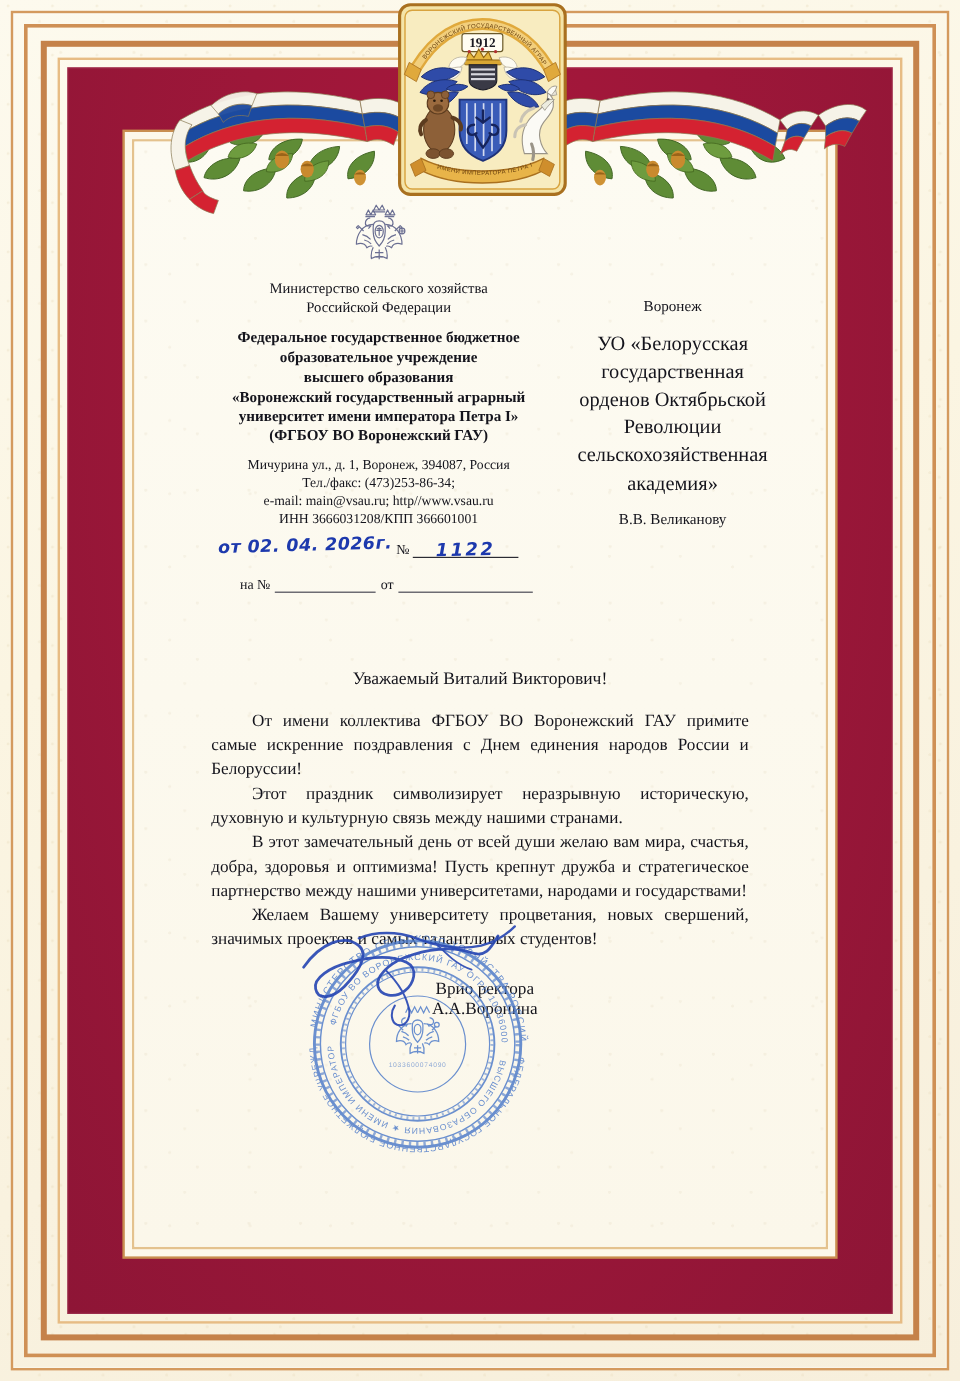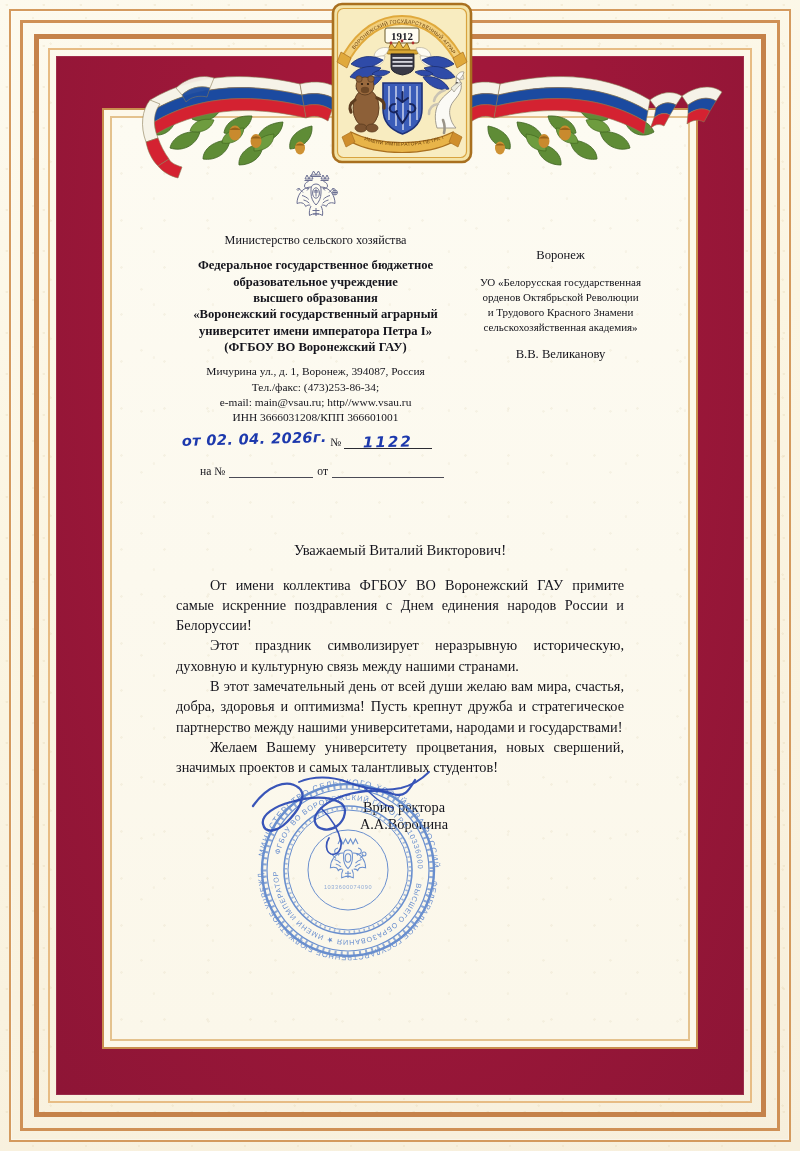--- a/index.html
+++ b/index.html
@@ -193,21 +193,21 @@
     margin-top: 15px;
     padding-left: 42px;
     font-size: 11.6px;
   }
   .ul-a { display:inline-block; border-bottom:1px solid #4a4a55; width:84px; height:13px; }
   .ul-b { display:inline-block; border-bottom:1px solid #4a4a55; width:112px; height:13px; }
 
   
   .addr-to { font-size: 12.6px; margin-bottom: 12px; }
   .addr-org {
-    font-size: 11px;
+    font-size: 17px;
     line-height: 1.36;
     margin-bottom: 12px;
   }
   .addr-person { font-size: 12.6px; }
 
   
   .salutation {
     text-align: center;
     font-size: 14.6px;
     font-weight: 400;
@@ -305,20 +305,21 @@
                   <circle cx="45" cy="22.5" r="2.4"></circle>
                   <path d="M42.6 22.5h4.8M45 20.1v4.8"></path>
 
                   <path d="M24.2 21c.8-1 2.8-1 3.6 0"></path>
                 </g>
               </svg>
             </div>
 
             <div class="ministry">
               <div>Министерство сельского хозяйства</div>
+              <div>Российской Федерации</div>
             </div>
 
             <div class="org-name">
               <div>Федеральное государственное бюджетное</div>
               <div>образовательное учреждение</div>
               <div>высшего образования</div>
               <div>«Воронежский государственный аграрный</div>
               <div>университет имени императора Петра I»</div>
               <div>(ФГБОУ ВО Воронежский ГАУ)</div>
             </div>
@@ -342,21 +343,20 @@
               <span>от</span>
               <span class="ul-b"></span>
             </div>
           </div>
 
           <div class="head-right">
             <div class="addr-to">Воронеж</div>
             <div class="addr-org">
               <div>УО «Белорусская государственная</div>
               <div>орденов Октябрьской Революции</div>
-              <div>и Трудового Красного Знамени</div>
               <div>сельскохозяйственная академия»</div>
             </div>
             <div class="addr-person">В.В. Великанову</div>
           </div>
         </div>
 
         <div class="salutation">Уважаемый Виталий Викторович!</div>
 
         <div class="body-text">
           <p>От имени коллектива ФГБОУ ВО Воронежский ГАУ примите самые искренние поздравления с Днем единения народов России и Белоруссии!</p>

